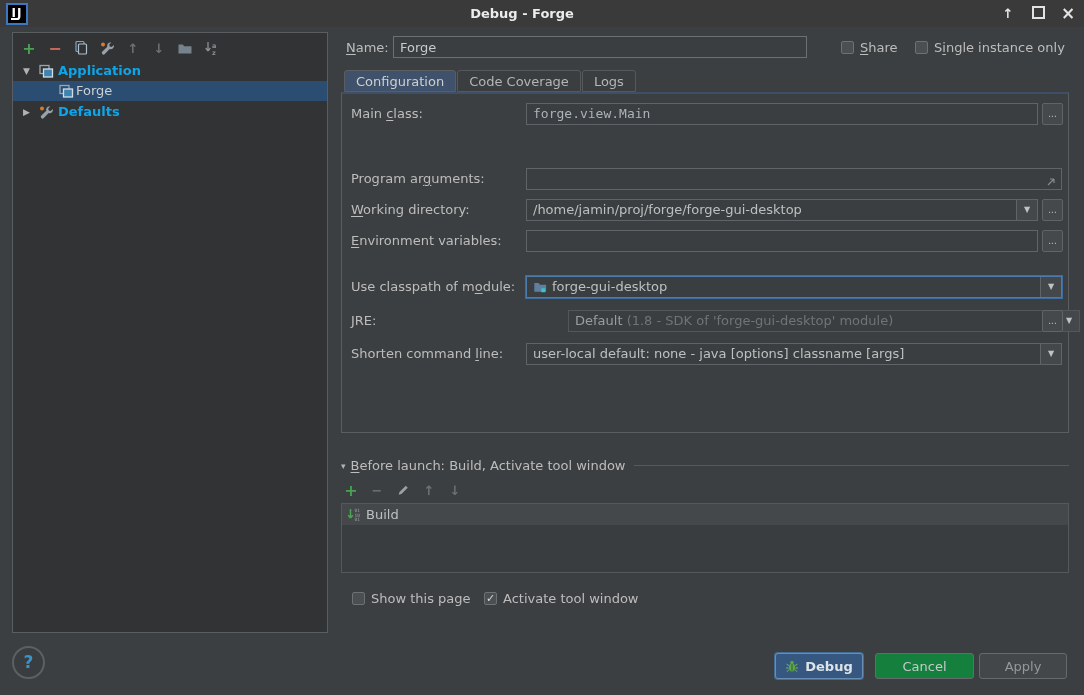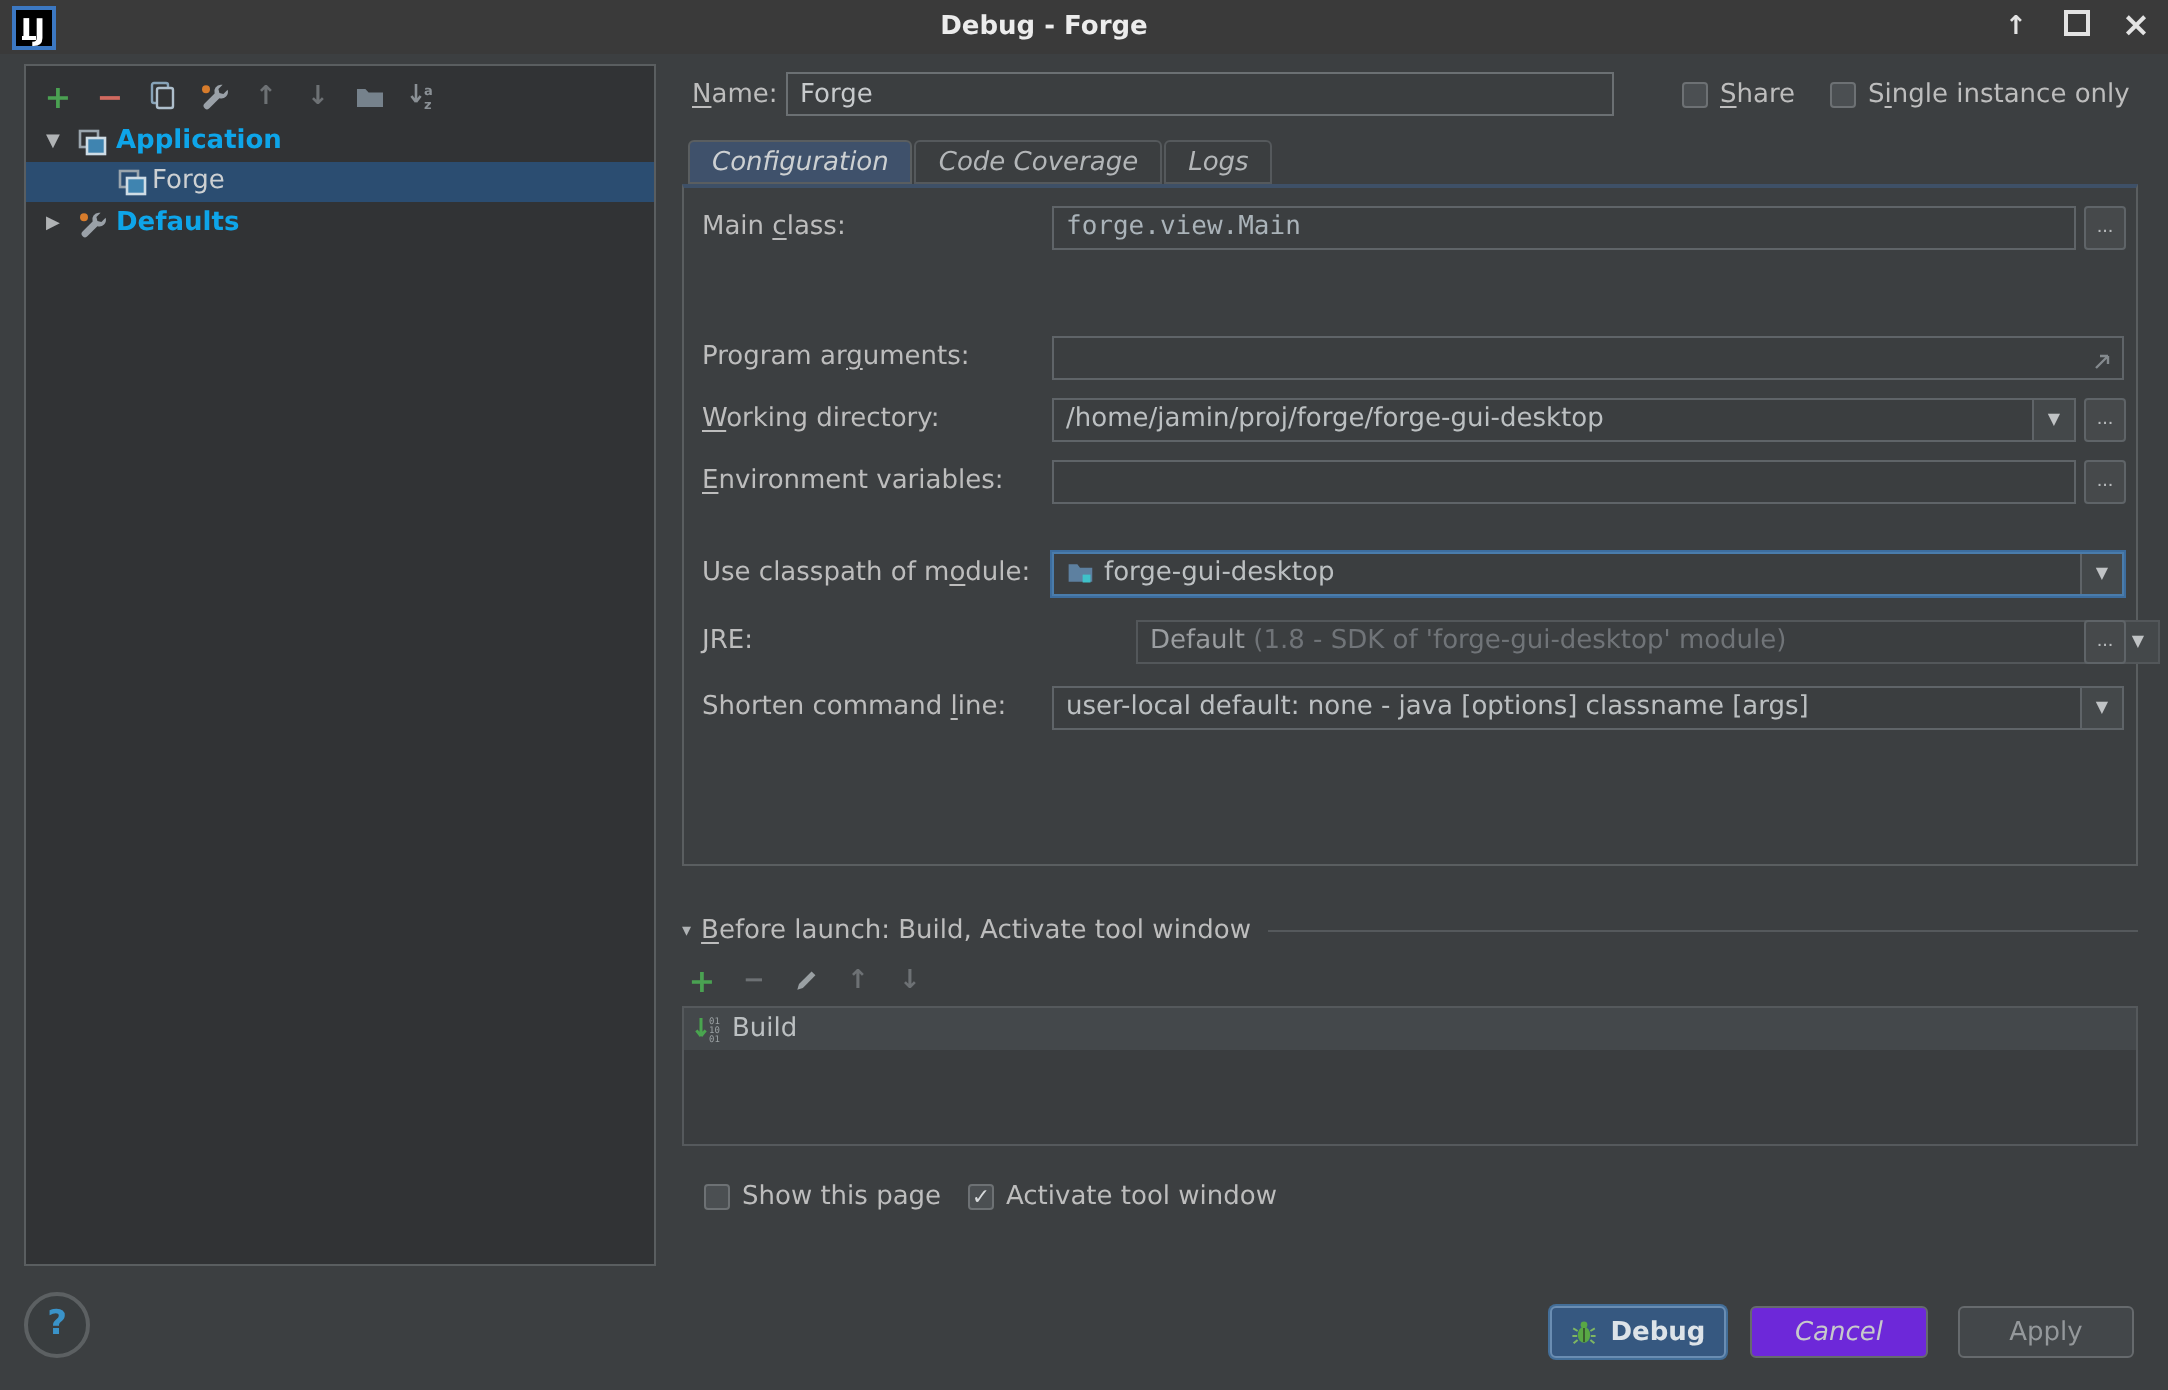--- a/index.html
+++ b/index.html
@@ -4,21 +4,21 @@
 <style>
   html,body{margin:0;padding:0;background:#2b2b2b;}
   .screen{position:relative;width:1084px;height:695px;background:#3c3f41;overflow:hidden;
           font-family:"DejaVu Sans","Liberation Sans",sans-serif;font-size:13px;color:#bdbdbd;}
   
   .titlebar{position:absolute;left:0;top:0;width:1084px;height:27px;background:#3a3a3a;}
   .title-text{position:absolute;left:0;top:0;width:1044px;height:27px;line-height:27px;text-align:center;
               font-weight:bold;color:#ececec;}
   .logo{position:absolute;left:6px;top:3px;width:18px;height:18px;background:#000;border:2px solid #3c78c2;
         box-sizing:content-box;}
-  .logo-txt{position:absolute;left:0;top:1px;width:18px;text-align:center;font-size:15px;font-weight:bold;color:#fff;letter-spacing:1px;}
+  .logo-txt{position:absolute;left:0;top:1px;width:18px;text-align:center;font-size:12px;font-weight:bold;color:#fff;letter-spacing:1px;}
   .logo-bar{position:absolute;left:3px;bottom:3px;width:7px;height:2px;background:#fff;}
   .win-controls{position:absolute;right:8px;top:0;height:27px;display:flex;align-items:center;gap:14px;}
   .wc{color:#e3e3e3;font-weight:bold;cursor:default;width:16px;text-align:center;}
   .wc-shade{font-size:13px;}
   .wc-max{display:inline-block;width:9px;height:9px;border:2px solid #e3e3e3;}
   .wc-close{font-size:17px;line-height:17px;}
   
   .left-panel{position:absolute;left:12px;top:32px;width:316px;height:601px;background:#313335;
               border:1px solid #5a5e60;box-sizing:border-box;}
   .lp-toolbar{position:absolute;left:8px;top:5px;height:20px;display:flex;align-items:center;gap:10px;}
@@ -38,21 +38,21 @@
   .name-input{position:absolute;left:393px;top:36px;width:414px;height:22px;box-sizing:border-box;
               background:#3b3e40;border:1px solid #6b7073;color:#c7cacc;font:13px "DejaVu Sans",sans-serif;
               padding:0 6px;outline:none;}
   
   .cb{position:absolute;width:13px;height:13px;background:#4b4f52;border:1px solid #6d7174;border-radius:2px;
       box-sizing:border-box;font-size:11px;line-height:11px;text-align:center;color:#d7dadc;font-weight:bold;}
   .cb-label{position:absolute;white-space:nowrap;}
   
   .tabs{position:absolute;left:344px;top:70px;height:22px;display:flex;}
   .tab{height:22px;line-height:22px;padding:0 11px;border:1px solid #55595c;box-sizing:border-box;
-       background:#3b3e40;color:#b3b6b8;border-radius:3px 3px 0 0;margin-right:1px;font-style:italic;}
+       background:#3b3e40;color:#b3b6b8;border-radius:3px 3px 0 0;margin-right:1px;}
   .tab.sel{background:#3f516b;color:#cdd0d2;border-color:#5a5e60;}
   
   .cpanel{position:absolute;left:341px;top:92px;width:728px;height:341px;box-sizing:border-box;
           border:1px solid #5a5e60;border-top:2px solid #3e5067;}
   .crow{position:absolute;left:0;width:100%;height:34px;}
   .flabel{position:absolute;left:9px;top:0;line-height:22px;color:#bdbdbd;white-space:nowrap;}
   .field{position:absolute;left:184px;top:0;height:22px;box-sizing:border-box;background:#3b3e40;
          border:1px solid #5f6468;line-height:20px;padding:0 6px;white-space:nowrap;overflow:hidden;}
   .field.wide{width:536px;}
   .field.narrow{width:512px;}
@@ -81,21 +81,21 @@
   .bl-item{height:21px;line-height:21px;background:#44484b;color:#bcc0c2;padding-left:4px;display:flex;align-items:center;}
   .bl-item svg{margin-right:4px;}
   
   .help-btn{position:absolute;left:12px;top:646px;width:33px;height:33px;border-radius:50%;
             border:2px solid #5c6062;background:#393d3f;box-sizing:border-box;color:#3a93c9;
             font-size:17px;font-weight:bold;text-align:center;line-height:29px;}
   .btn{position:absolute;top:653px;height:26px;box-sizing:border-box;border-radius:3px;
        font:13px "DejaVu Sans",sans-serif;text-align:center;display:flex;align-items:center;justify-content:center;gap:6px;}
   .btn-debug{left:775px;width:88px;background:#365880;border:1px solid #6a8db2;box-shadow:0 0 0 1px #436e98;
              color:#dde3e8;font-weight:bold;}
-  .btn-cancel{left:875px;width:89px;background:#6d28d9;border:1px solid #666a6d;color:#c7c9cb;font-style:italic;}
+  .btn-cancel{left:875px;width:99px;background:#15803d;border:1px solid #666a6d;color:#c7c9cb;}
   .btn-apply{left:979px;width:88px;background:#43474a;border:1px solid #666a6d;color:#94989b;}
   .mn{text-decoration:underline;text-underline-offset:2px;}
 </style>
 </head>
 <body>
 
 <div class="screen">
 
   <div class="titlebar">
     <div class="logo">

